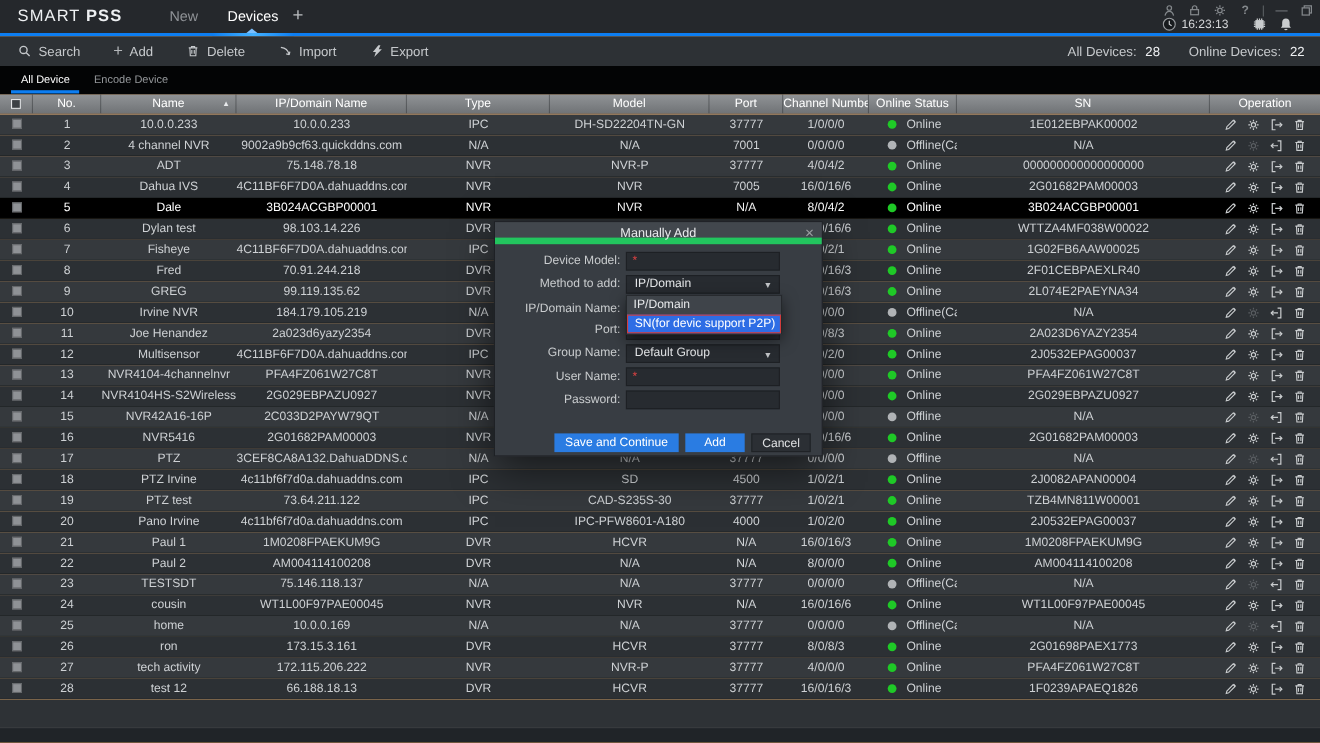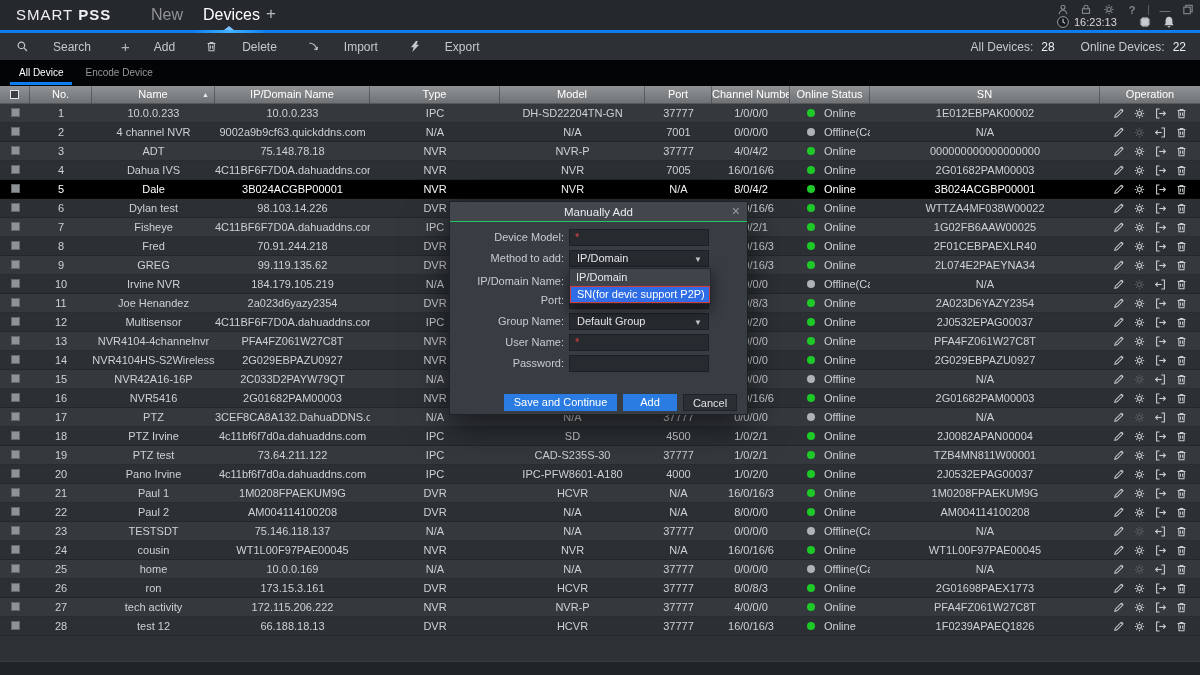--- a/index.html
+++ b/index.html
@@ -3,41 +3,41 @@
 <meta charset="utf-8">
 <style>
   *{margin:0;padding:0;box-sizing:border-box}
   html,body{width:1200px;height:675px;background:#17191c;font-family:"Liberation Sans",sans-serif;overflow:hidden}
   .app{position:relative;width:1200px;height:675px;background:#fdba74;overflow:hidden}
 
   
   .titlebar{position:relative;height:30px;background:#25282c}
   .logo{position:absolute;left:16px;top:6px;font-size:15px;color:#eef0f2;letter-spacing:1px}
   .logo .bold{font-weight:bold}
-  .tb-tab{position:absolute;top:0;height:24px;line-height:30px;font-size:16px;color:#8f9296;text-align:center;cursor:default}
+  .tb-tab{position:absolute;top:0;height:24px;line-height:30px;font-size:13px;color:#8f9296;text-align:center;cursor:default}
   .tb-tab.t-new{left:143px;width:48px}
   .tb-tab.t-devices{left:203px;width:54px;color:#ffffff}
   .tb-plus{position:absolute;left:266px;top:4px;font-size:17px;color:#b9bcbf}
   .winrow{position:absolute;left:1056px;top:3px;height:13px;display:flex;align-items:center;gap:9px;color:#84888c}
   .winrow .wi{width:14px;height:13px;display:inline-flex;align-items:center;justify-content:center;font-size:11px}
   .winrow .divider{width:1px;height:10px;background:#5a5e62}
   .trayrow{position:absolute;top:15px;height:14px;color:#c9ccce}
   .tray-clock{position:absolute;left:1056px;top:0}
   .tray-time{position:absolute;left:1074px;top:1px;font-size:11px;color:#d5d7d9}
   .tray-cpu{position:absolute;left:1138px;top:0}
   .tray-bell{position:absolute;left:1162px;top:0}
 
   
   .accent{position:relative;height:3px;background:#0d7ef2}
   .accent-hl{position:absolute;left:193px;top:0;width:74px;height:3px;background:linear-gradient(90deg,#0d7ef2,#44b2ff,#0d7ef2)}
   .notch{position:absolute;left:224px;top:-4px;width:0;height:0;border-left:5px solid transparent;border-right:5px solid transparent;border-bottom:4px solid #7cc0ff}
 
   
   .toolbar{position:relative;height:27px;background:#2d3135;display:flex;align-items:center;padding-left:16px;color:#c6c9cc;font-size:12px}
-  .tool{display:inline-flex;align-items:center;gap:24px;margin-right:30px;cursor:default}
+  .tool{display:inline-flex;align-items:center;gap:6px;margin-right:30px;cursor:default}
   .tool svg{display:block}
   .tool .plus-glyph{font-size:15px;line-height:12px;color:#b4b7ba}
   .tool-stats{margin-left:auto;padding-right:14px;display:flex;gap:26px;align-items:center}
   .stat{display:flex;gap:8px}
   .stat .cnt{color:#eef0f2}
 
   
   .tabstrip{height:26px;background:#030405;display:flex;align-items:center;padding-left:8px}
   .dtab{position:relative;height:26px;line-height:25px;padding:0 11px;font-size:10px;color:#95989b;cursor:default}
   .dtab.active{color:#ffffff}
@@ -67,21 +67,21 @@
   .op{display:inline-flex;width:13px;height:13px}
   .op svg{display:block}
   .offline .op-gear{color:#595d61}
   .offline .op-arrow svg{transform:scaleX(-1)}
 
   .below{height:25px;background:#2e3236}
   .footer{height:14px;background:#202428;border-top:1px solid #383c40}
 
   
   .dlg{position:absolute;left:449px;top:201px;width:299px;height:214px;background:#383d43;border:1px solid #1e2125;box-shadow:0 10px 36px rgba(0,0,0,.6);z-index:10;font-size:11px}
-  .dlg-titlebar{height:20px;background:#42474d;border-bottom:1px solid #22c55e;text-align:center;line-height:20px;color:#e9ebed;font-size:11.5px}
+  .dlg-titlebar{height:20px;background:#42474d;border-bottom:6px solid #22c55e;text-align:center;line-height:20px;color:#e9ebed;font-size:11.5px}
   .dlg-close{position:absolute;right:7px;top:1px;font-size:14px;color:#9a9da0;cursor:default}
   .frow{position:absolute;left:0;width:100%;height:17px}
   .flabel{position:absolute;left:0;width:114px;text-align:right;line-height:17px;color:#c9ccce}
   .fbox{position:absolute;left:119px;width:140px;height:17px;background:#272b30;border:1px solid #1d2024;line-height:15px;color:#e4e6e8;padding-left:5px}
   .fbox .req{color:#e04343;margin-right:3px}
   .fsel{padding-left:7px}
   .caret{position:absolute;right:6px;top:1px;font-size:8px;color:#c0c3c6}
   .ddlist{position:absolute;left:119px;top:66px;width:142px;background:#3f444a;border:1px solid #25282c;box-shadow:0 5px 14px rgba(0,0,0,.55);z-index:3}
   .ddopt{height:17px;line-height:16px;padding-left:6px;color:#e6e8ea;overflow:hidden;white-space:nowrap}
   .ddopt.hl{background:#2e6de5;border:1px solid #d23c3c;color:#ffffff;line-height:14px}

